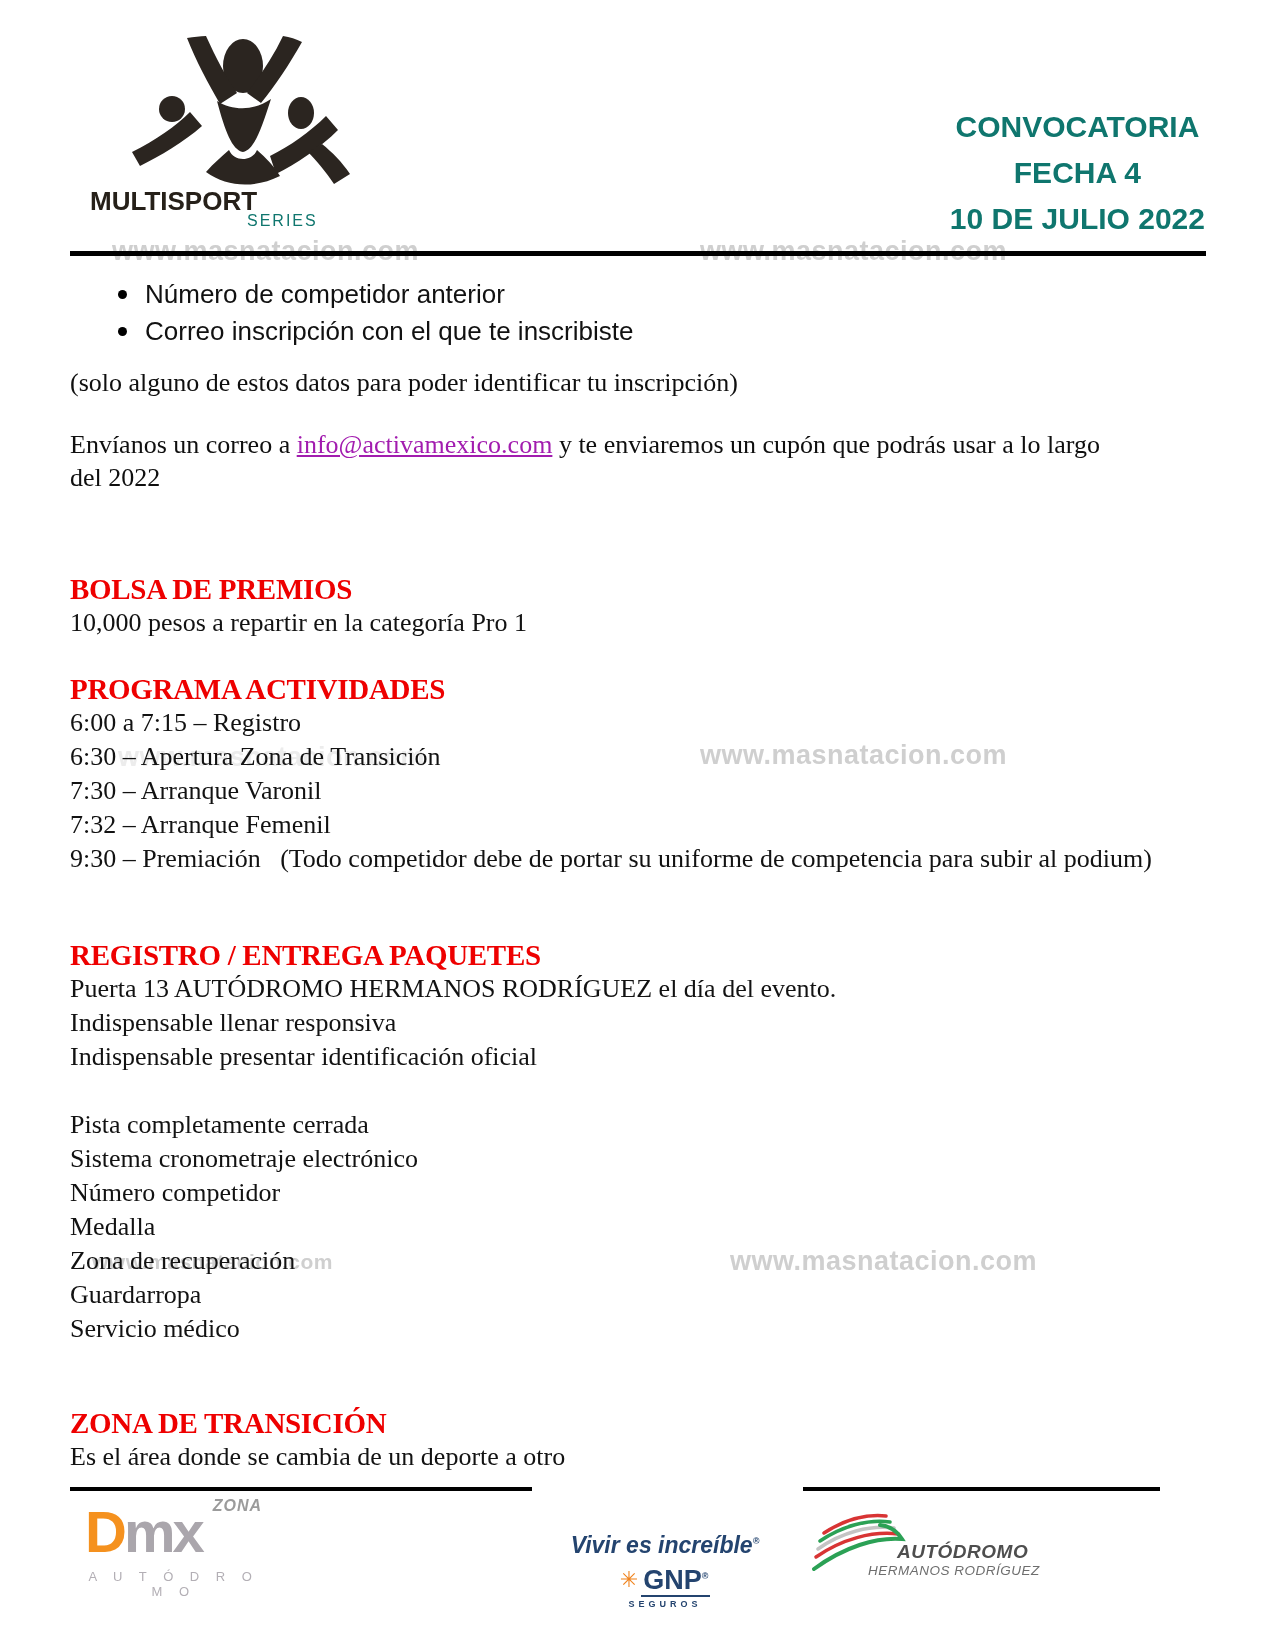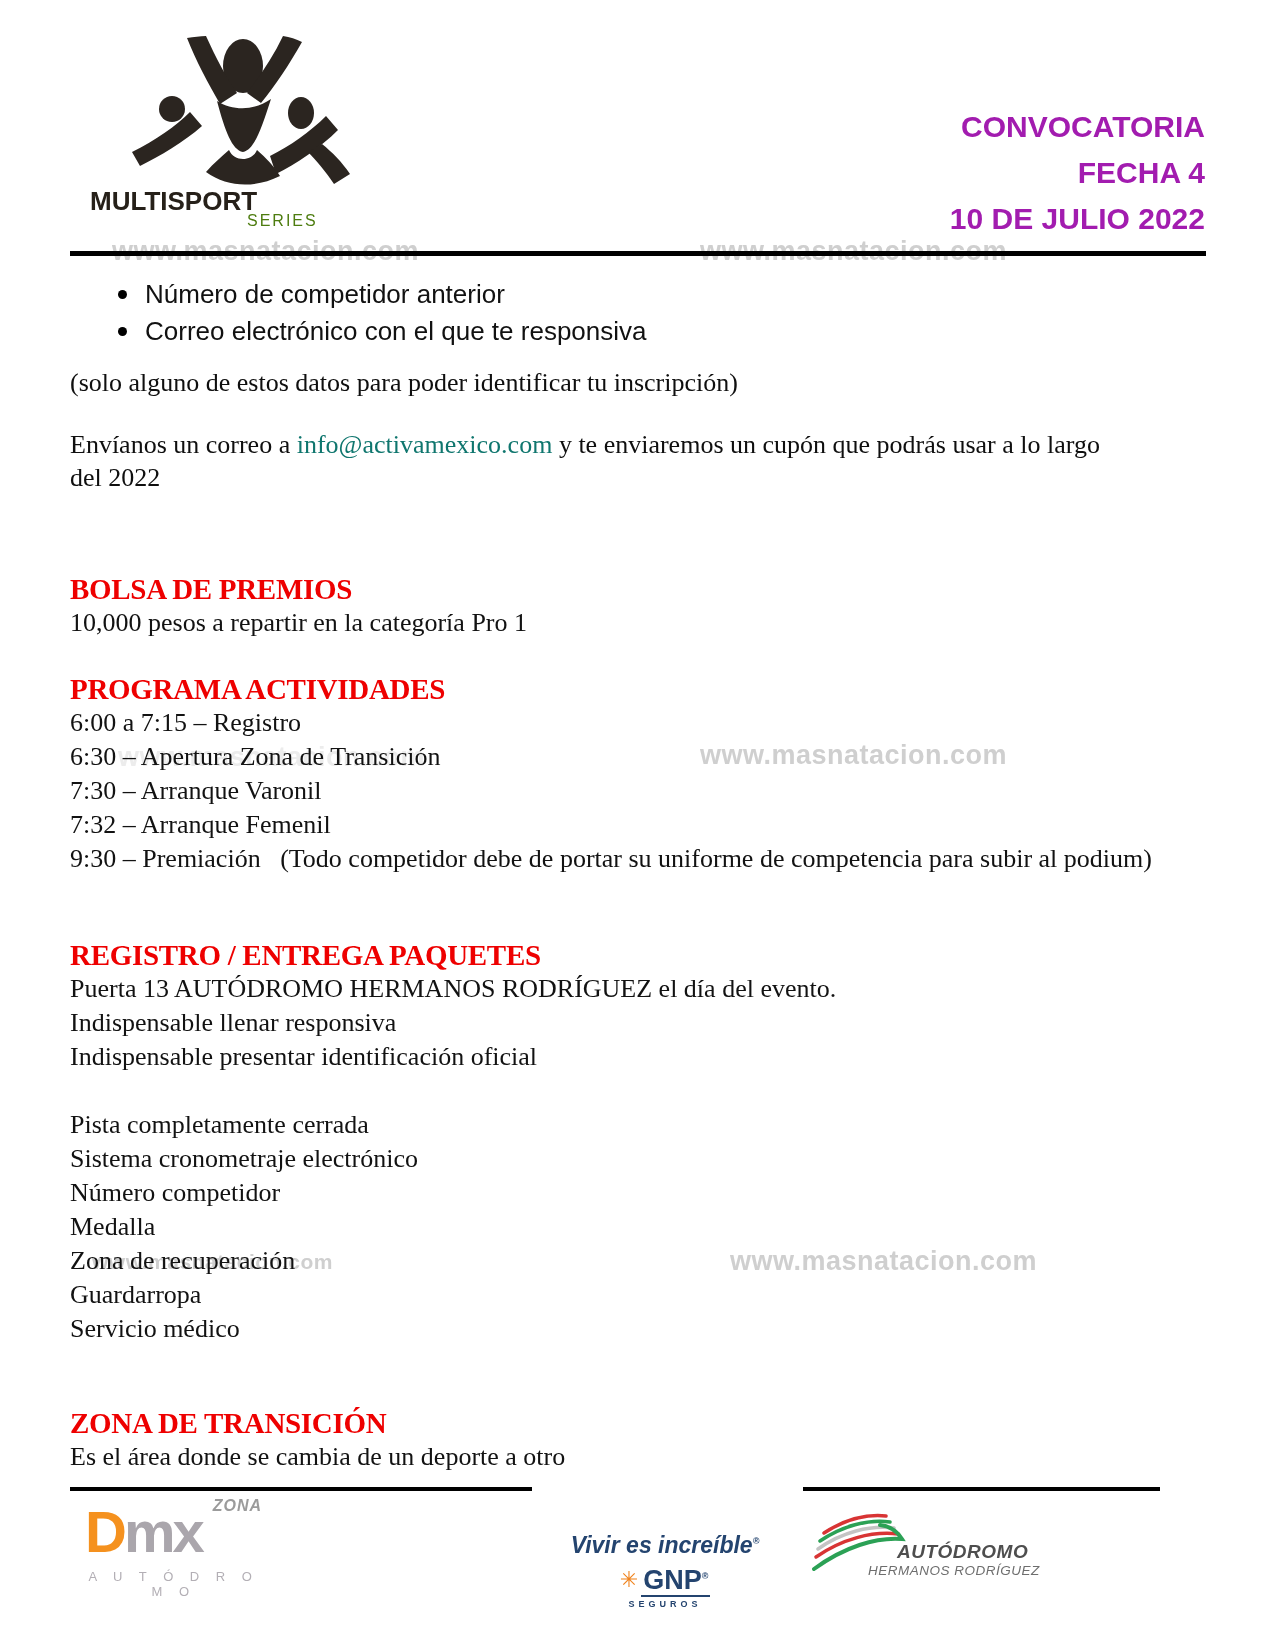--- a/index.html
+++ b/index.html
@@ -5,23 +5,23 @@
   html,body{margin:0;padding:0;background:#888;}
   .page{position:relative;width:1275px;height:1650px;margin:0 auto;background:#ffffff;overflow:hidden;
         font-family:"Liberation Serif",serif;color:#0f0f0f;}
   .abs{position:absolute;}
 
   
   .ms-logo-svg{left:130px;top:36px;width:230px;height:156px;}
   .ms-word{left:90px;top:186px;font-family:"Liberation Sans",sans-serif;font-weight:700;
            font-size:26px;letter-spacing:0px;color:#262019;}
   .ms-series{left:247px;top:212px;font-family:"Liberation Sans",sans-serif;font-weight:400;
-             font-size:16px;letter-spacing:2px;color:#4d7c0f;}
-  .title-block{right:70px;top:104px;text-align:right;font-family:"Liberation Sans",sans-serif;
-               font-weight:700;font-size:30px;line-height:46px;color:#a21caf;}
+             font-size:16px;letter-spacing:2px;color:#0f766e;}
+  .title-block{right:70px;top:104px;text-align:center;font-family:"Liberation Sans",sans-serif;
+               font-weight:700;font-size:30px;line-height:46px;color:#0f766e;}
   .rule{background:#000;}
   .top-rule{left:70px;top:251px;width:1136px;height:5px;}
 
   
   .wm{font-family:"Liberation Sans",sans-serif;font-weight:700;color:#cfcfcf;font-size:27px;
       letter-spacing:.5px;white-space:nowrap;z-index:0;}
   .wm.faint{color:#ececec;}
   .wm.small{font-size:21px;}
   .wm-tl{left:112px;top:236px;}
   .wm-tr{left:700px;top:236px;}
@@ -30,21 +30,21 @@
   .wm-bl{left:92px;top:1250px;}
   .wm-br{left:730px;top:1246px;}
 
   
   .bullets{list-style:none;margin:0;padding:0;left:105px;top:276px;
            font-family:"Liberation Sans",sans-serif;font-size:26px;line-height:37px;color:#111;}
   .bullets li{display:flex;align-items:flex-start;}
   .dot{width:9px;height:9px;border-radius:50%;background:#000;margin:14px 18px 0 13px;flex:none;}
   .note{left:70px;top:366px;font-size:26px;line-height:33px;}
   .contact{left:70px;top:428px;width:1065px;font-size:26px;line-height:33px;margin:0;}
-  .contact a{color:#0f766e;cursor:pointer;}
+  .contact a{color:#a21caf;text-decoration:underline;cursor:pointer;}
 
   
   .section{left:70px;width:1136px;font-size:26px;line-height:34px;color:#121212;}
   .section h2{margin:0;font-size:29px;line-height:34px;color:#ee0000;font-weight:700;letter-spacing:-0.3px;}
   .section .line{text-align:justify;}
   #sec0{top:572px;} #sec1{top:672px;} #sec2{top:938px;} #sec3{top:1108px;} #sec4{top:1406px;}
 
   
   .foot-rule-left{left:70px;top:1487px;width:462px;height:4px;}
   .foot-rule-right{left:803px;top:1487px;width:357px;height:4px;}
@@ -112,21 +112,21 @@
 
   <div class="abs rule top-rule"></div>
 
   <ul class="abs bullets">
     <li>
       <span class="dot"></span>
       <span>Número de competidor anterior</span>
     </li>
     <li>
       <span class="dot"></span>
-      <span>Correo electrónico con el que te responsiva</span>
+      <span>Correo inscripción con el que te inscribiste</span>
     </li>
   </ul>
   <div class="abs note">(solo alguno de estos datos para poder identificar tu inscripción)</div>
 
   <p class="abs contact">
     <span>Envíanos un correo a </span><a>info@activamexico.com</a><span> y te enviaremos un cupón que podrás usar a lo largo del 2022</span>
   </p>
 
   <div class="abs section" id="sec0">
     <h2>BOLSA DE PREMIOS</h2>

